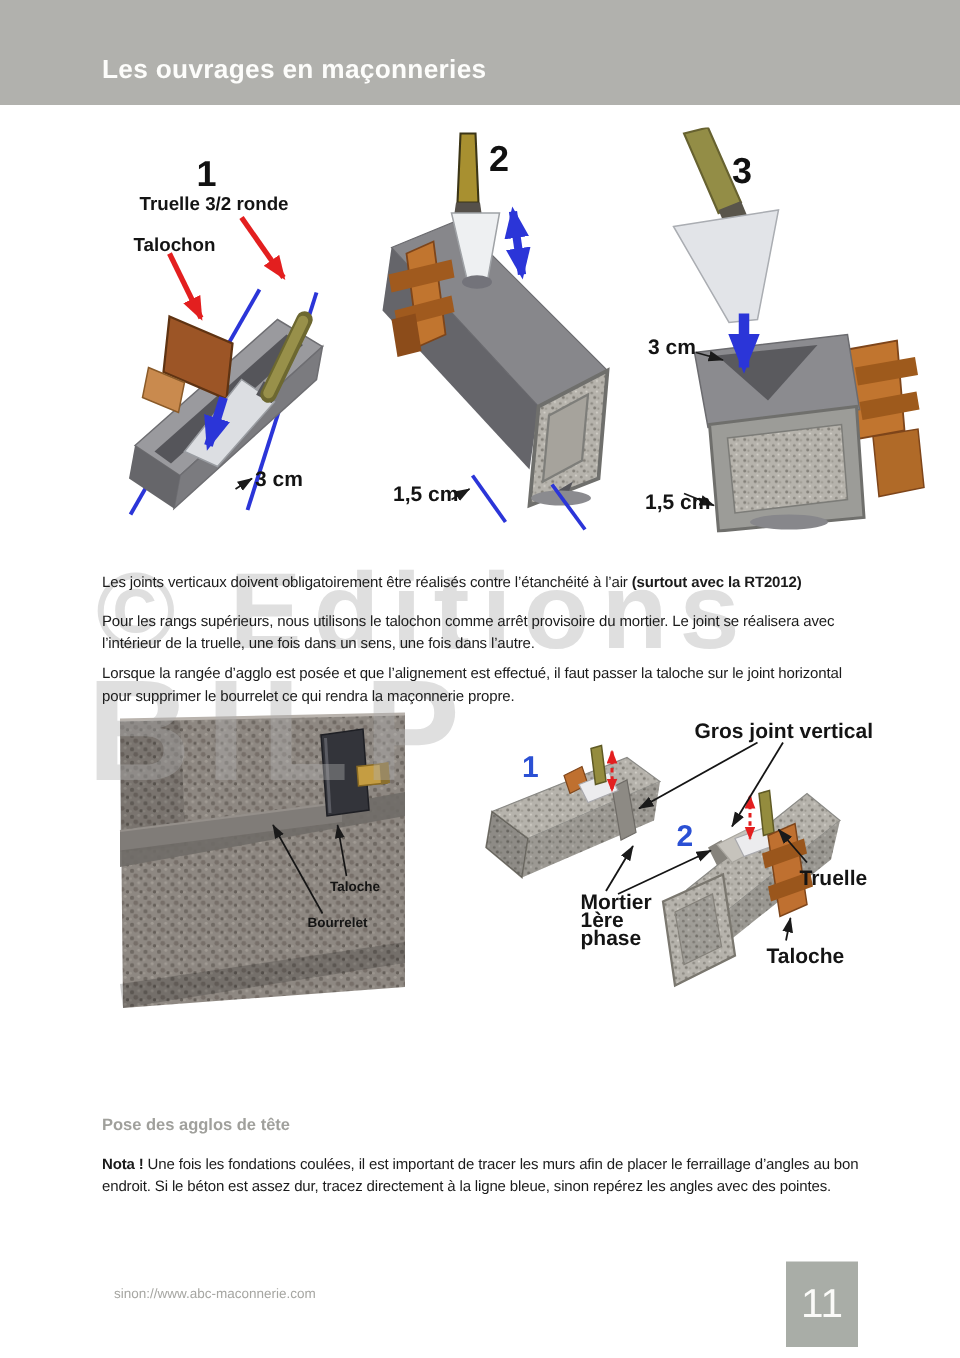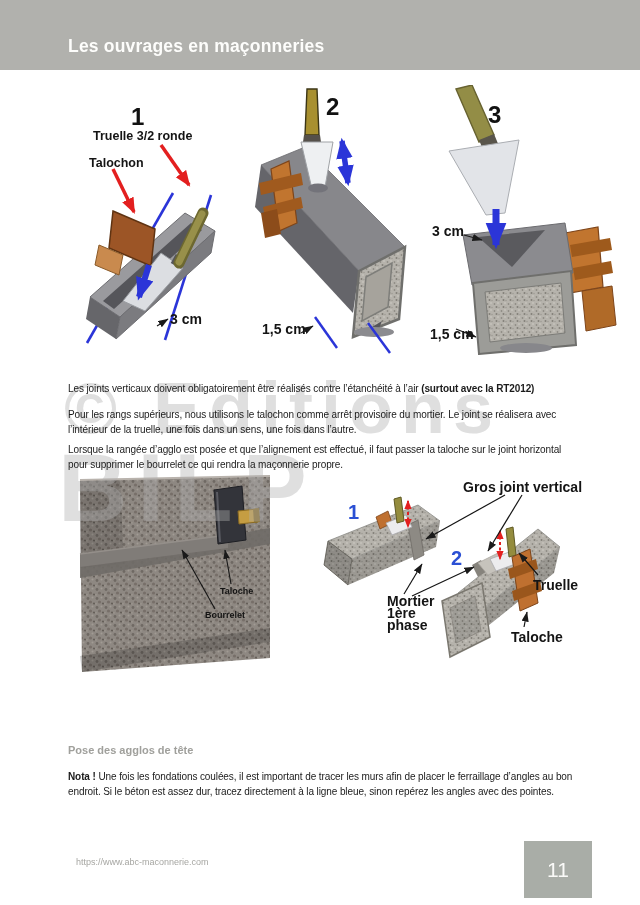--- a/index.html
+++ b/index.html
@@ -24,22 +24,22 @@
   .para{position:absolute;left:68px;width:506px;font-size:10px;line-height:15px;letter-spacing:-.1px;z-index:3;}
   .subtitle{position:absolute;left:68px;font-size:11px;font-weight:700;color:var(--subtitle-gray,#a0a09c);z-index:3;}
   
   .wm{position:absolute;z-index:2;pointer-events:none;font-weight:800;color:rgba(176,176,176,.40);line-height:1;}
   .wm1{left:64px;top:372px;font-size:72px;letter-spacing:8px;}
   .wm2{left:58px;top:440px;font-size:96px;letter-spacing:10px;}
   
   .footer-text{position:absolute;left:76px;top:857px;font-size:9px;line-height:11.5px;
                color:var(--footer-gray,#a6a6a2);z-index:3;}
   .footer-text b{font-weight:700;}
-  .page-box{position:absolute;left:524px;top:841px;width:68px;height:57px;background:var(--page-box-gray,#a9ada7);
-            color:#fafaf8;font-size:21px;font-weight:400;text-align:center;line-height:57px;z-index:3;}
+  .page-box{position:absolute;left:524px;top:841px;width:48px;height:57px;background:var(--page-box-gray,#a9ada7);
+            color:#fafaf8;font-size:27px;font-weight:400;text-align:center;line-height:57px;z-index:3;}
 </style>
 </head>
 <body>
 
 <div class="page">
 
   <svg width="0" height="0" style="position:absolute">
     <defs>
       <marker id="ar-red" markerWidth="5" markerHeight="5" refX="4" refY="1.8" orient="auto-start-reverse" markerUnits="strokeWidth">
         <path d="M0,0 L4.6,1.8 L0,3.6 Z" fill="#e31f1f"></path>
@@ -246,17 +246,17 @@
     <div class="fig-label lbl10" style="left:211px;top:164px">Taloche</div>
   </div>
 
   <div class="subtitle" style="top:744px">Pose des agglos de tête</div>
   <p class="para" style="top:759px"><b>Nota !</b><span> Une fois les fondations coulées, il est important de tracer les murs afin de placer le ferraillage d’angles au bon endroit. Si le béton est assez dur, tracez directement à la ligne bleue, sinon repérez les angles avec des pointes.</span></p>
 
   <div class="wm wm1">© Editions</div>
   <div class="wm wm2">BILP</div>
 
   <div class="footer-text">
-    <div>https://www.abc-maconnerie.com</div>
+    <div>sinon://www.abc-maconnerie.com</div>
   </div>
   <div class="page-box">11</div>
 
 </div>
 
 </body></html>

